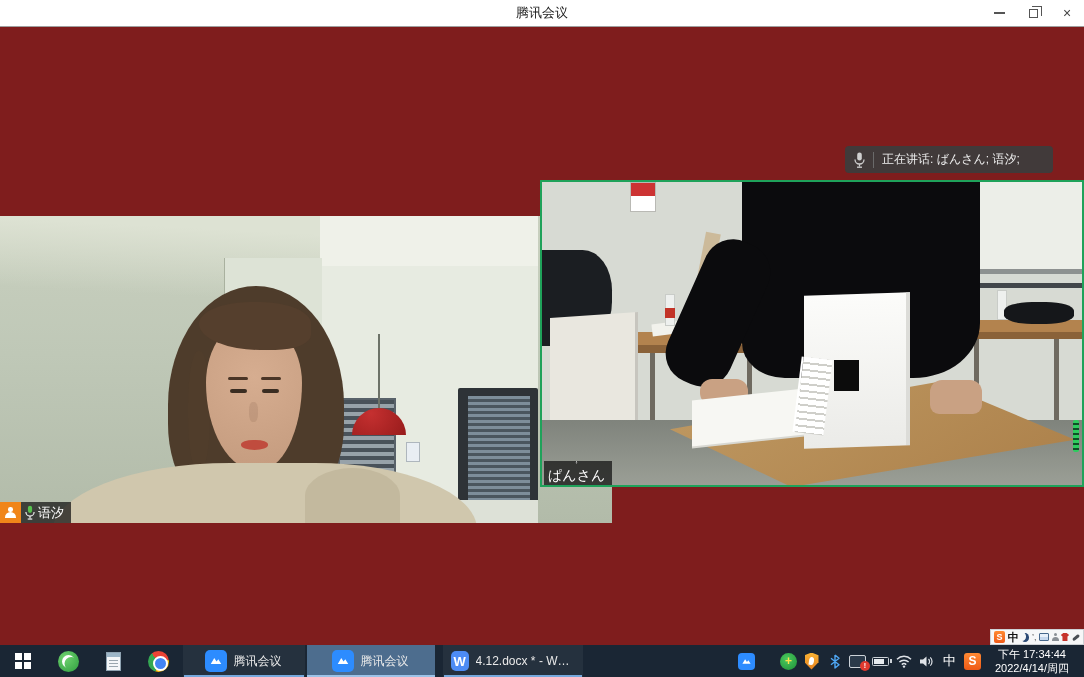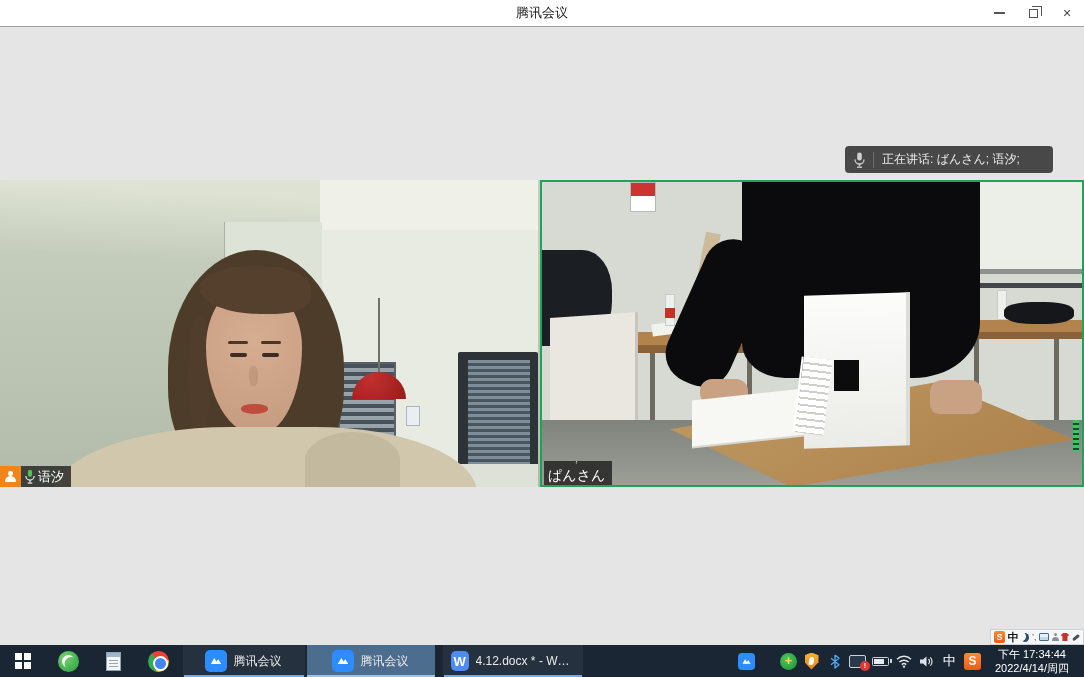--- a/index.html
+++ b/index.html
@@ -11,29 +11,29 @@
   .titlebar{position:absolute;left:0;top:0;width:1084px;height:27px;background:#ffffff;border-bottom:1px solid #9f9f9f;display:flex;align-items:center;justify-content:center;}
   .titlebar .title{font-size:13px;color:#1a1a1a;}
   .win-controls{position:absolute;right:0;top:0;height:26px;display:flex;}
   .win-btn{width:34px;height:26px;display:flex;align-items:center;justify-content:center;color:#444;font-size:13px;cursor:default;}
   .glyph-min{width:11px;height:1.5px;background:#555;}
   .glyph-restore{width:9px;height:9px;border:1.2px solid #555;position:relative;background:#fff;}
   .glyph-restore::before{content:"";position:absolute;left:2px;top:-4px;width:9px;height:9px;border:1.2px solid #555;border-left:none;border-bottom:none;}
   .glyph-close{font-size:14px;line-height:1;color:#444;}
 
   
-  .stage{position:absolute;left:0;top:27px;width:1084px;height:618px;background:#e5e5e5;}
+  .stage{position:absolute;left:0;top:27px;width:1084px;height:618px;background:#7f1d1d;}
 
   .speaking-pill{position:absolute;left:845px;top:119px;width:208px;height:27px;background:rgba(60,60,60,.93);border-radius:4px;display:flex;align-items:center;z-index:5;}
   .speaking-pill .mic{margin-left:9px;}
   .speaking-pill .sep{width:1px;height:16px;background:#6a6a6a;margin:0 8px 0 8px;}
   .speaking-pill .txt{color:#eeeeee;font-size:12px;white-space:nowrap;}
 
   .video{position:absolute;top:153px;height:307px;overflow:hidden;}
-  .video.left{left:0;width:612px;background:#bdc6b5;}
+  .video.left{left:0;width:612px;background:#bdc6b5;margin-top:36px;}
   .video.right{left:540px;width:544px;background:#d7dad3;border:2px solid #1fa25a;}
   .art{position:absolute;}
 
   
   .lv-wall{inset:0;background:linear-gradient(180deg,#c9d0bf 0%,#bfc8b7 45%,#b2bba9 100%);}
   .lv-ceiling{left:0;top:0;width:340px;height:80px;background:linear-gradient(183deg,#dde2d3 20%,rgba(221,226,211,0) 90%);}
   .lv-rceiling{left:320px;top:0;width:218px;height:58px;background:#eff1e9;}
   .lv-rwall{left:320px;top:50px;width:218px;height:257px;background:#e7ebe1;}
   .lv-column{left:224px;top:42px;width:98px;height:265px;background:#dde3d6;border-left:1px solid #a9b19f;}
   .lv-blinds{left:338px;top:182px;width:58px;height:100px;background:repeating-linear-gradient(180deg,#49525a 0 4px,#97a2a9 4px 8px);border:2px solid #59626a;}

